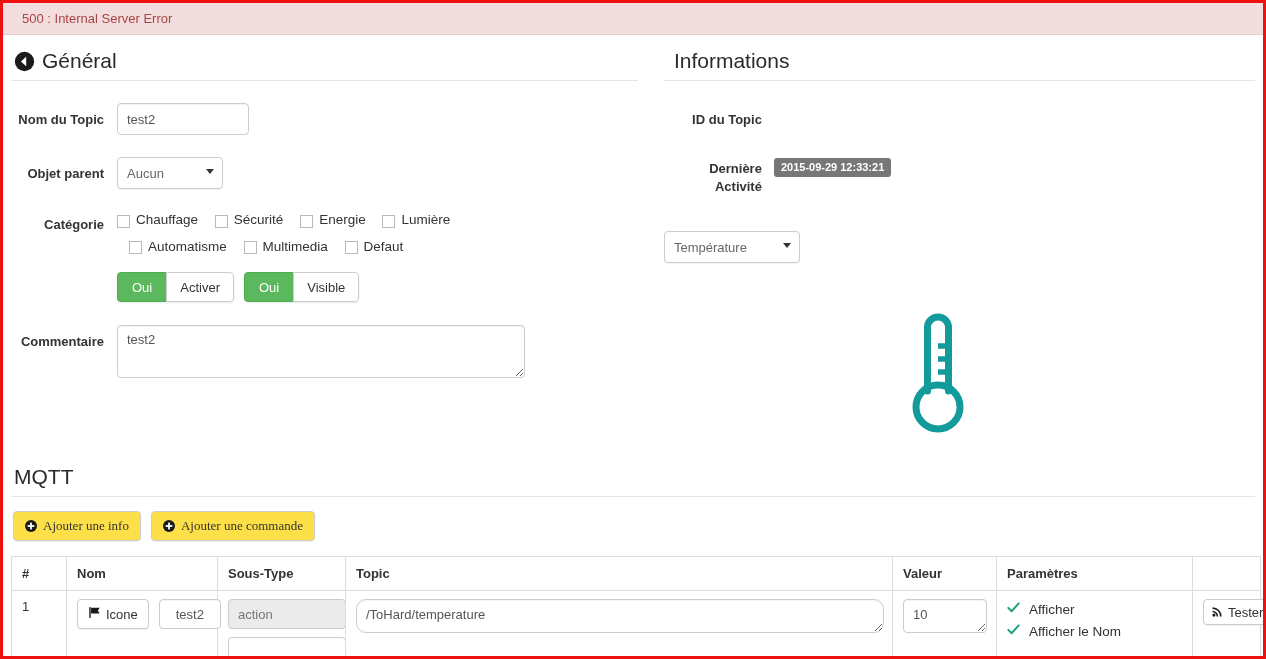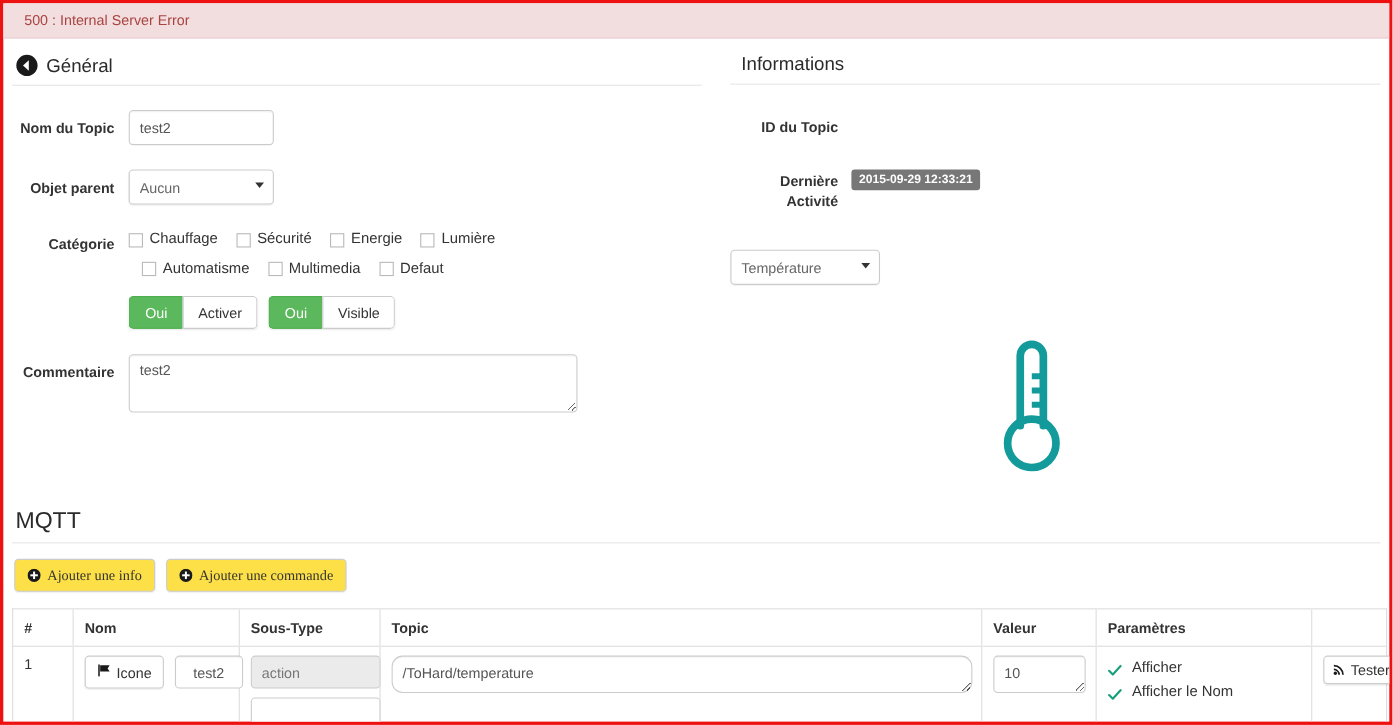--- a/index.html
+++ b/index.html
@@ -35,21 +35,21 @@
 
   
   .columns {
     display: flex;
     align-items: flex-start;
   }
   .col-left  { width: 652px; padding: 0 14px 0 8px; box-sizing: border-box; }
   .col-right { width: 614px; padding: 0 8px 0 12px; box-sizing: border-box; }
 
   .legend {
-    font-size: 17px;
+    font-size: 21px;
     color: #2a2a2a;
     font-weight: 400;
     padding: 14px 0 7px 3px;
     border-bottom: 1px solid #e5e5e5;
     margin: 0 0 6px 0;
     display: flex;
     align-items: center;
     gap: 7px;
   }
   .legend.plain { padding-left: 10px; }
@@ -103,21 +103,21 @@
     padding: 4px 26px 4px 9px;
     font-size: 13px;
     color: #666;
     font-family: "Liberation Sans", sans-serif;
     background: #fff;
     border: 1px solid #ccc;
     border-radius: 4px;
     box-shadow: 0 1px 1px rgba(0,0,0,.05);
     outline: none;
   }
-  select.w-parent { width: 132px; }
+  select.w-parent { width: 106px; }
   select.w-cat    { width: 136px; }
   .caret {
     position: absolute;
     right: 9px; top: 12px;
     pointer-events: none;
     width: 0; height: 0;
     border-left: 4px solid transparent;
     border-right: 4px solid transparent;
     border-top: 5px solid #333;
   }
@@ -348,21 +348,20 @@
     border: 1px solid #ccc;
     border-radius: 4px;
     background: #fff;
     box-shadow: inset 0 1px 1px rgba(0,0,0,.05);
     resize: both;
     outline: none;
     overflow: hidden;
   }
   .param-line {
     display: flex;
-    align-items: center;
     gap: 9px;
     font-size: 13.5px;
     color: #333;
     line-height: 22px;
   }
   .check-icon { width: 13px; height: 13px; display: inline-block; }
   .btn-tester {
     display: inline-flex;
     align-items: center;
     gap: 5px;

